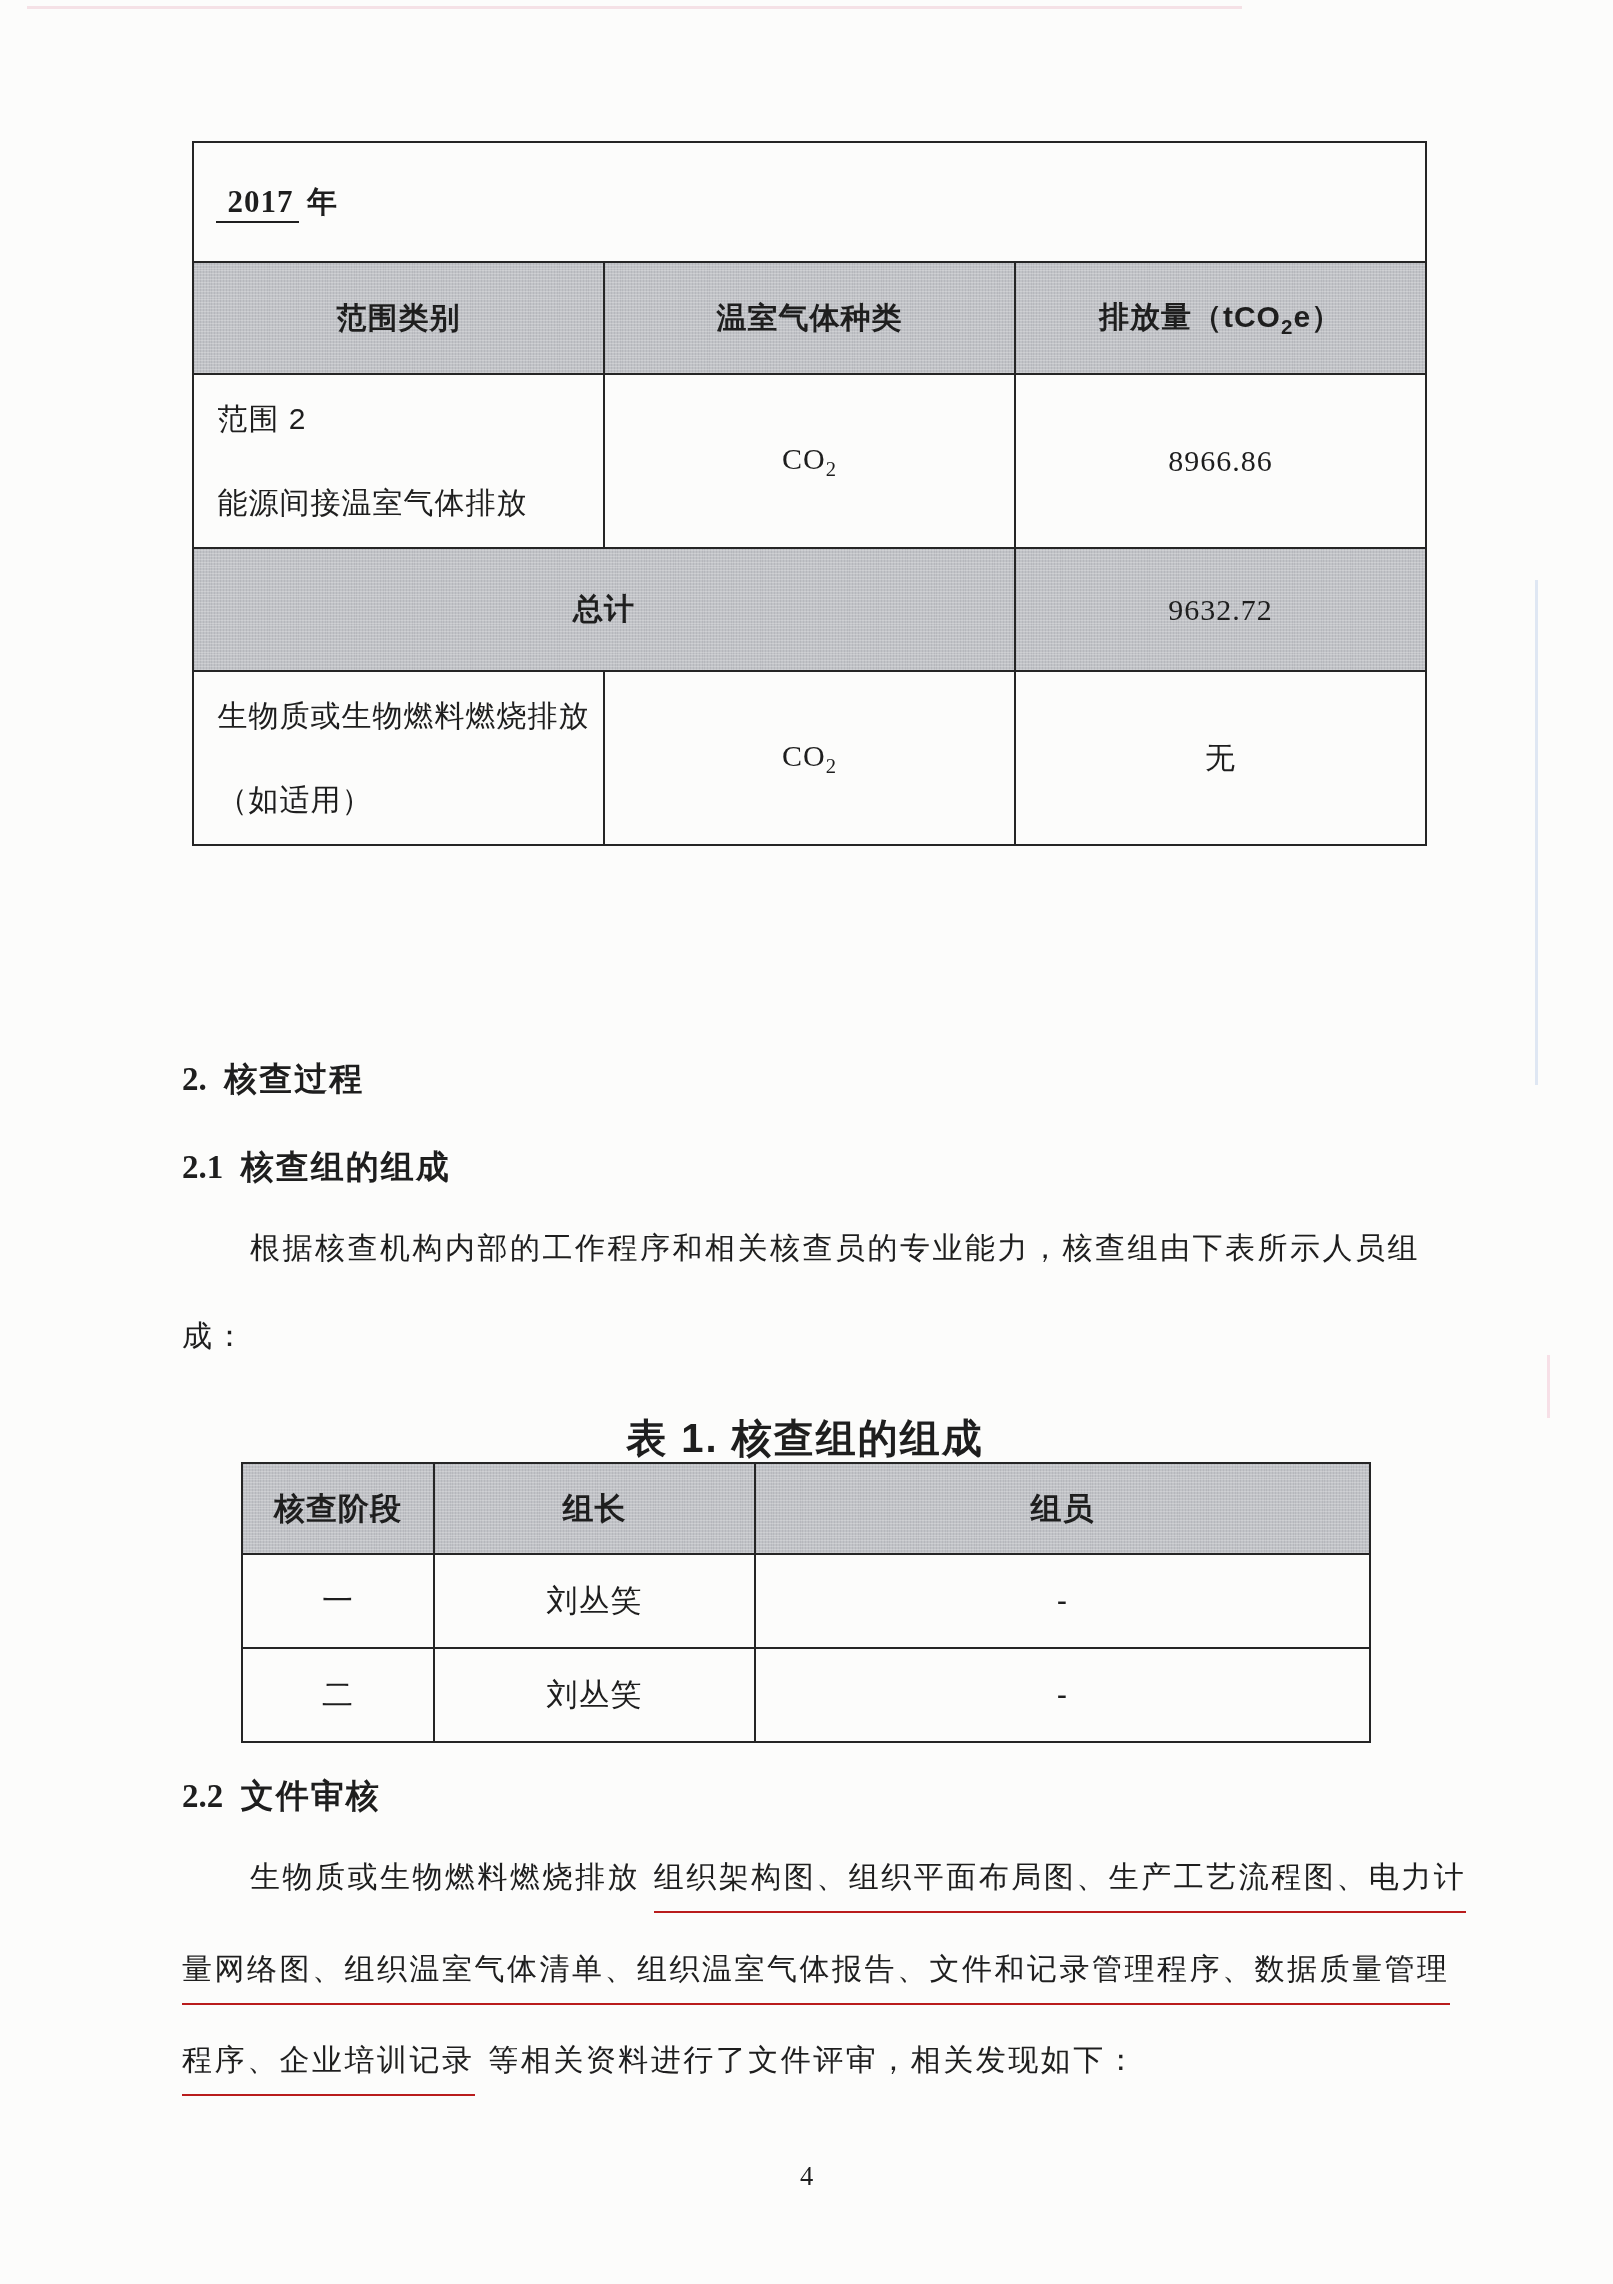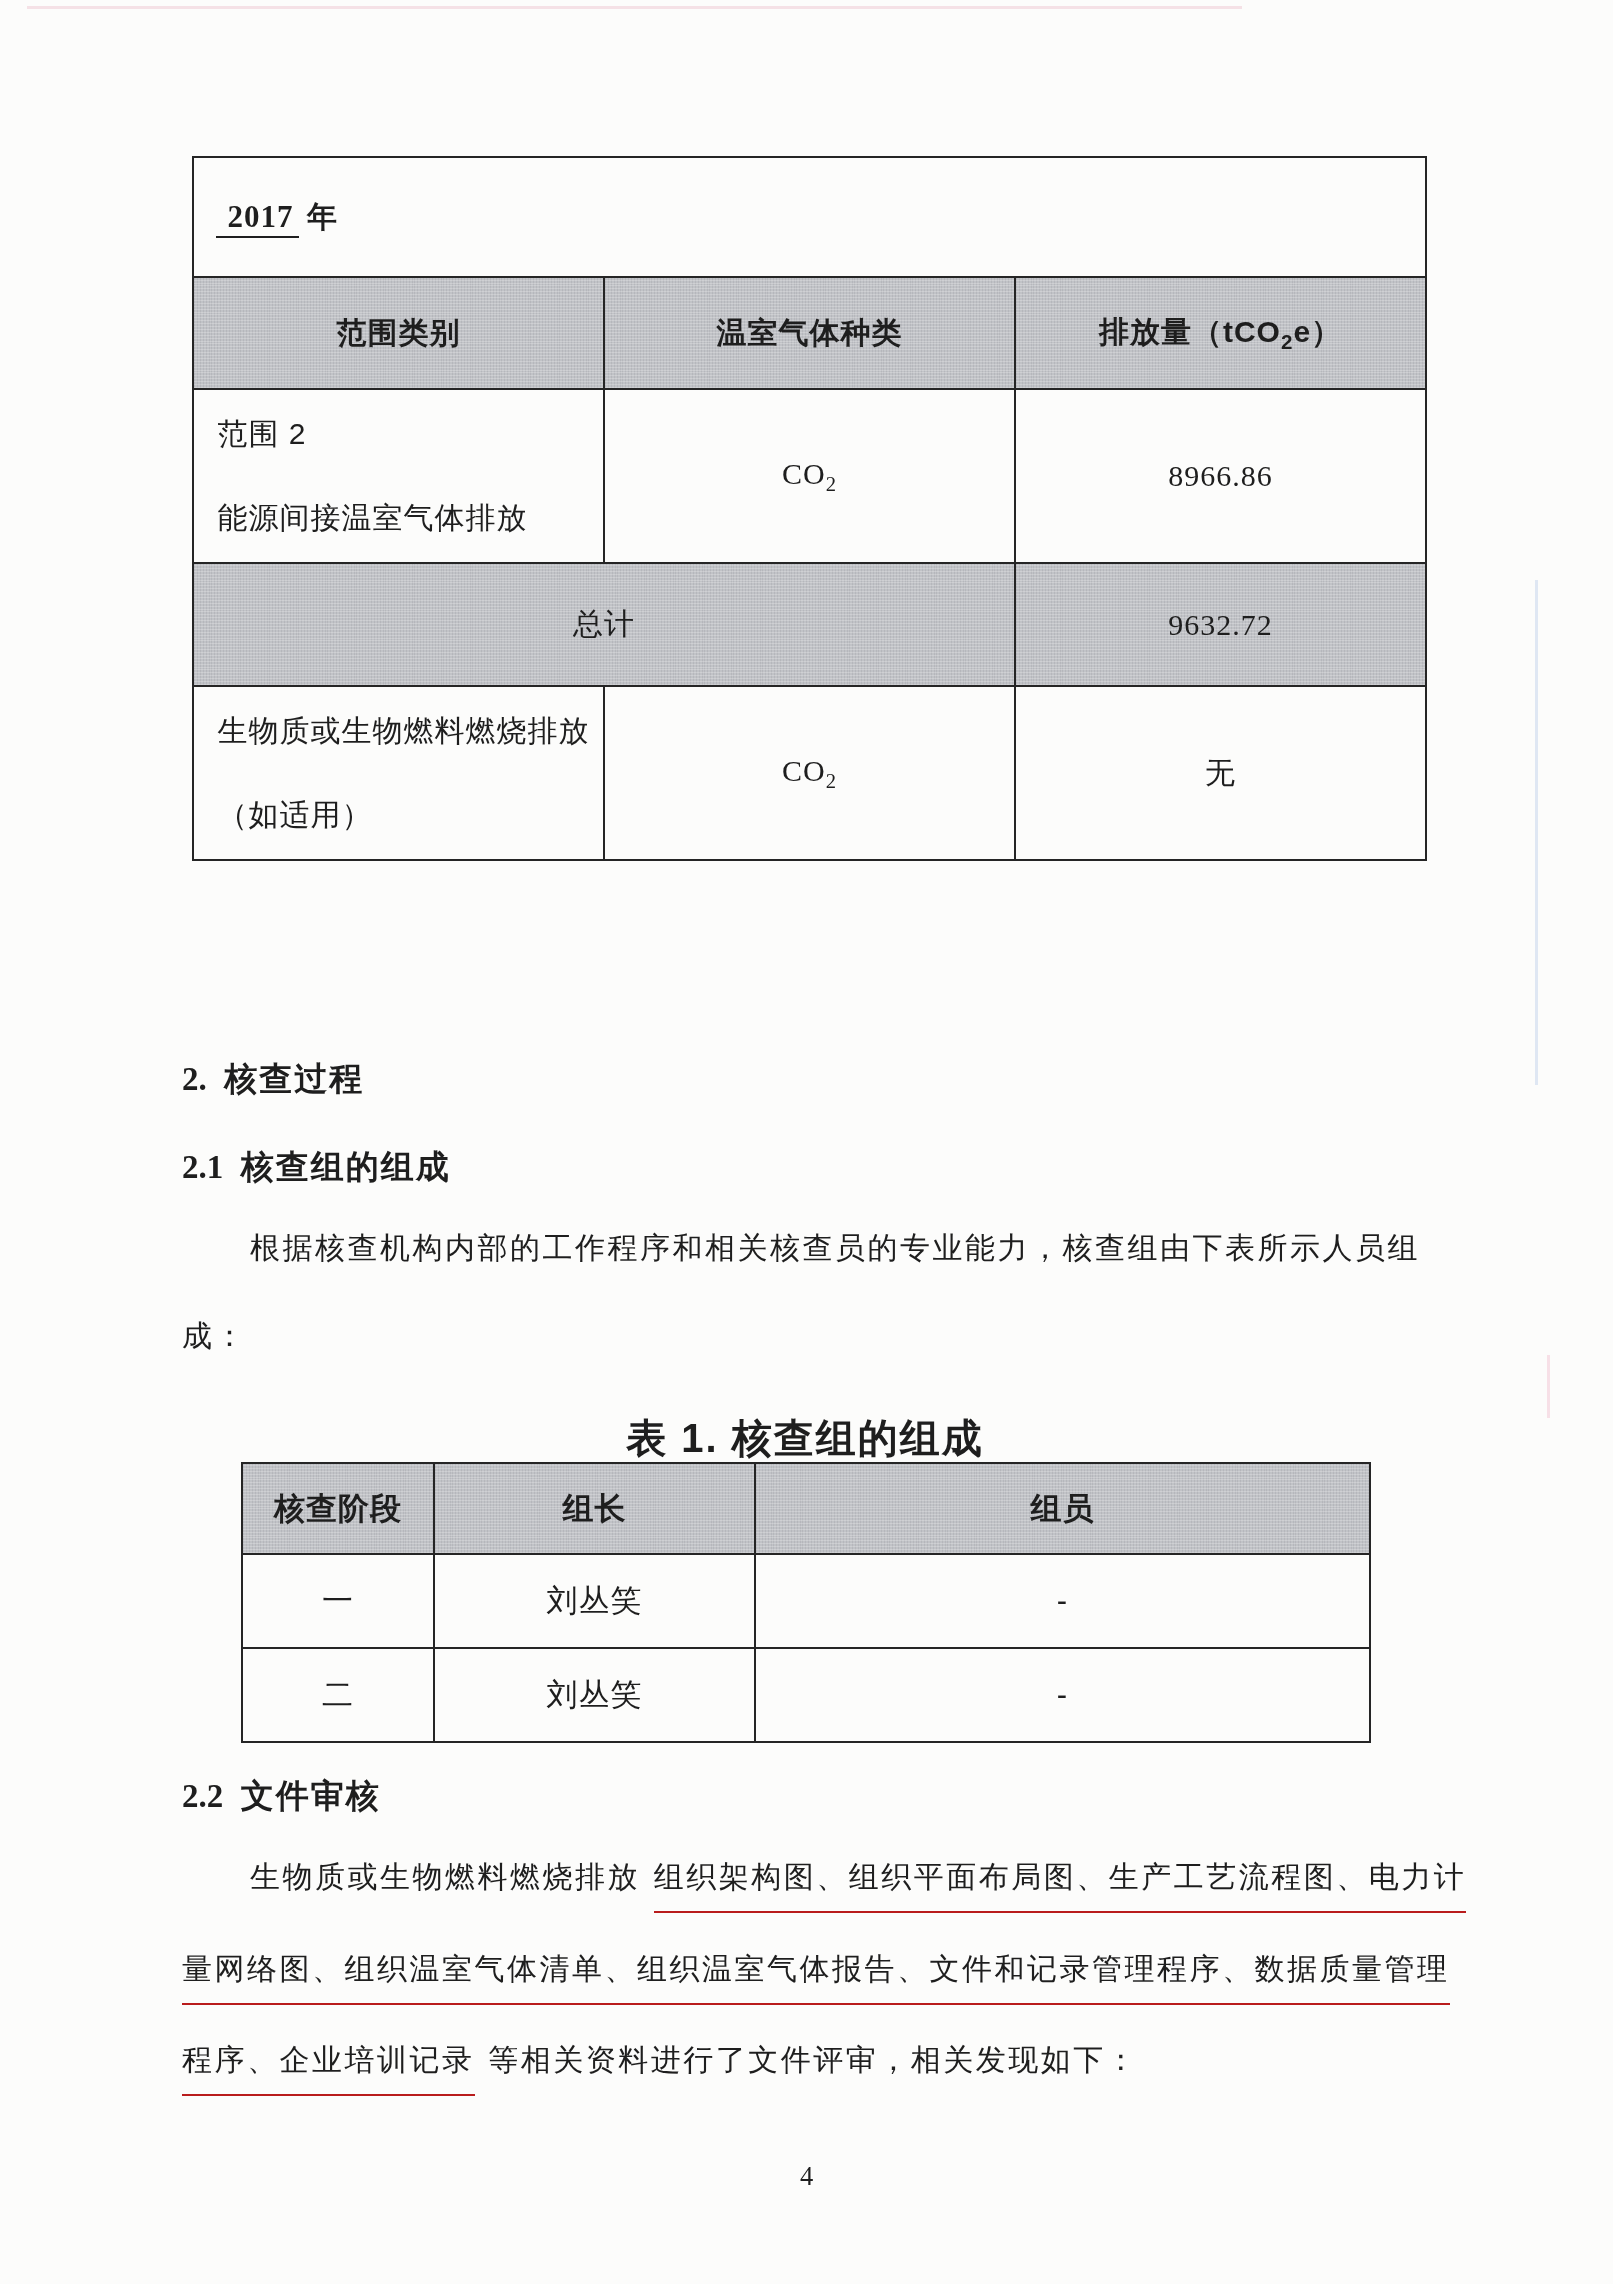--- a/index.html
+++ b/index.html
@@ -12,40 +12,40 @@
     color:#1e1e1e;
     overflow:hidden;
   }
   .serif{font-family:"Liberation Serif",serif;}
   
   .artifact{position:absolute;pointer-events:none;}
   .artifact.top-line{left:27.4px;top:5.9px;width:1215px;height:2.9px;background:rgba(226,156,176,.28);}
   .artifact.right-blue{left:1535px;top:580px;width:2.9px;height:505px;background:rgba(168,192,228,.35);}
   .artifact.right-pink{left:1547px;top:1355px;width:2.9px;height:63px;background:rgba(236,168,190,.33);}
   
-  .em-wrap{position:absolute;left:192px;top:156px;border-radius:10px;}
+  .em-wrap{position:absolute;left:192px;top:141px;border-radius:10px;}
   table{border-collapse:collapse;table-layout:fixed;}
   .em-table{width:1232px;border:2.9px solid #252525;}
   .em-table td{border:2px solid #252525;vertical-align:middle;font-size:30px;letter-spacing:1px;}
   .shade{
     background-color:#c1c3c7;
     background-image:
       repeating-linear-gradient(0deg, rgba(255,255,255,.22) 0 1px, transparent 1px 2.9px),
       repeating-linear-gradient(90deg, rgba(110,112,118,.14) 0 1px, transparent 1px 2.9px);
   }
   .caption-cell{height:116px;padding-left:21.6px;font-weight:bold;}
   .caption-cell .year{border-bottom:2.9px solid #1f1f1f;padding:0 5.9px 2.9px 11.8px;font-size:31px;}
   .caption-cell .year-suffix{margin-left:7.8px;font-size:30px;}
   .em-table .head td{height:108px;text-align:center;font-weight:bold;}
   .em-table .gas-cell,.em-table .val-cell{text-align:center;}
   .scope-cell{padding:0 9.8px 0 23.5px;}
   .scope-cell .two-line{display:flex;flex-direction:column;justify-content:space-between;height:125px;}
   tr.data-row td{height:170px;}
   tr.total-row td{height:119px;text-align:center;}
-  tr.total-row .total-label{font-weight:normal;}
+  tr.total-row .total-label{font-weight:bold;}
   sub{font-size:20.6px;}
   
   .heading{position:absolute;font-weight:bold;font-size:33px;letter-spacing:2px;white-space:nowrap;}
   .heading .h-num{font-family:"Liberation Serif",serif;margin-right:17.6px;letter-spacing:0;}
   .para-line{position:absolute;font-size:30px;letter-spacing:2.5px;white-space:nowrap;}
   .u{border-bottom:2px solid #b91c1c;padding-bottom:18px;}
   .gap-before{margin-left:13.7px;}
   .table1-title{position:absolute;left:241px;top:1411px;width:1128px;text-align:center;font-weight:bold;font-size:40px;letter-spacing:2px;}
   
   .team-wrap{position:absolute;left:241px;top:1462px;}

